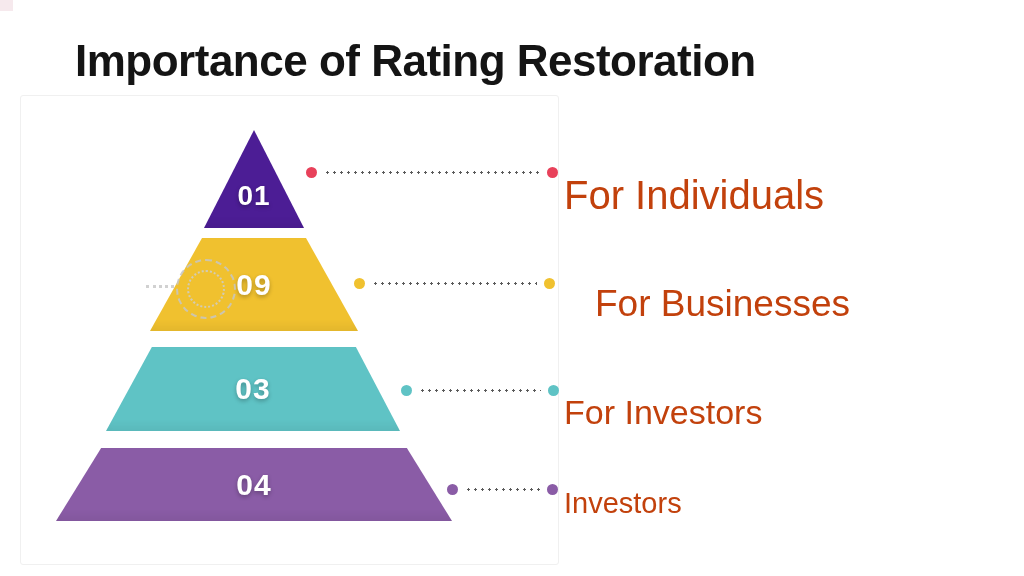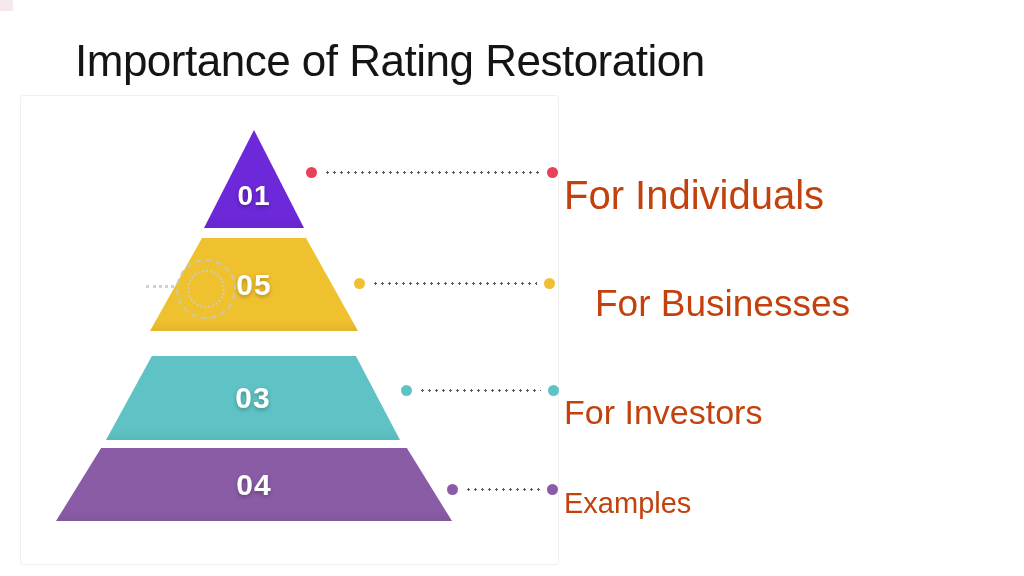--- a/index.html
+++ b/index.html
@@ -9,21 +9,21 @@
     font-family:"Liberation Sans","DejaVu Sans",sans-serif;
   }
   .abs{position:absolute;}
 
   
   .corner-square{left:0;top:0;width:13px;height:11px;background:#f6e9ed;}
 
   
   .slide-title{
     left:75px;top:16px;
-    font-size:44px;font-weight:400;color:#141414;
+    font-size:44px;font-weight:700;color:#141414;
     letter-spacing:-0.5px;line-height:1.15;white-space:nowrap;margin-top:20px;
   }
 
   
   .card{
     left:20px;top:95px;width:537px;height:468px;
     background:#ffffff;border:1px solid #f0f0f0;border-radius:3px;
   }
 
   
@@ -32,21 +32,21 @@
   .band-num{
     color:#ffffff;font-weight:700;font-size:30px;letter-spacing:1px;
     text-shadow:0 2px 4px rgba(0,0,0,0.28);
   }
   .band-1{left:204px;top:130px;width:100px;height:98px;
           clip-path:polygon(50% 0%,100% 100%,0% 100%);
           align-items:flex-end;padding-bottom:0;}
   .band-1 .band-num{margin-bottom:16px;font-size:28px;}
   .band-2{left:150px;top:238px;width:208px;height:93px;
           clip-path:polygon(25% 0%,75% 0%,100% 100%,0% 100%);}
-  .band-3{left:106px;top:356px;width:294px;height:84px;
+  .band-3{left:106px;top:347px;width:294px;height:84px;
           clip-path:polygon(15.6% 0%,85% 0%,100% 100%,0% 100%);}
   .band-4{left:56px;top:448px;width:396px;height:73px;
           clip-path:polygon(11.4% 0%,88.6% 0%,100% 100%,0% 100%);}
 
   
   .watermark{left:146px;top:256px;width:330px;height:66px;z-index:4;opacity:0.85;}
   .wm-dashes{position:absolute;left:0;top:29px;width:28px;height:0;
              border-top:3px dotted #c9c9c9;}
   .wm-circle{position:absolute;left:30px;top:3px;width:56px;height:56px;
              border:2px dashed #c6c6c6;border-radius:50%;}
@@ -79,25 +79,25 @@
 </style>
 </head>
 <body>
 
 <div class="abs corner-square"></div>
 
 <h1 class="abs slide-title">Importance of Rating Restoration</h1>
 
 <div class="abs card"></div>
 
-<div class="abs band band-1" style="background-color: #6d28d9;">
+<div class="abs band band-1" style="background-color: #4c1d95;">
   <span class="band-num">01</span>
 </div>
 <div class="abs band band-2" style="background-color: rgb(240, 193, 47);">
-  <span class="band-num">05</span>
+  <span class="band-num">09</span>
 </div>
 <div class="abs band band-3" style="background-color: rgb(95, 195, 197);">
   <span class="band-num">03</span>
 </div>
 <div class="abs band band-4" style="background-color: rgb(138, 92, 166);">
   <span class="band-num">04</span>
 </div>
 
 <div class="abs watermark">
   <div class="wm-dashes"></div>
@@ -123,13 +123,13 @@
 </div>
 <div class="abs leader leader-4">
   <span class="dot" style="background-color: rgb(138, 92, 166);"></span>
   <span class="dots-line"></span>
   <span class="dot" style="background-color: rgb(138, 92, 166);"></span>
 </div>
 
 <div class="abs row-label label-1">For Individuals</div>
 <div class="abs row-label label-2">For Businesses</div>
 <div class="abs row-label label-3">For Investors</div>
-<div class="abs row-label label-4">Examples</div>
+<div class="abs row-label label-4">Investors</div>
 
 </body></html>

